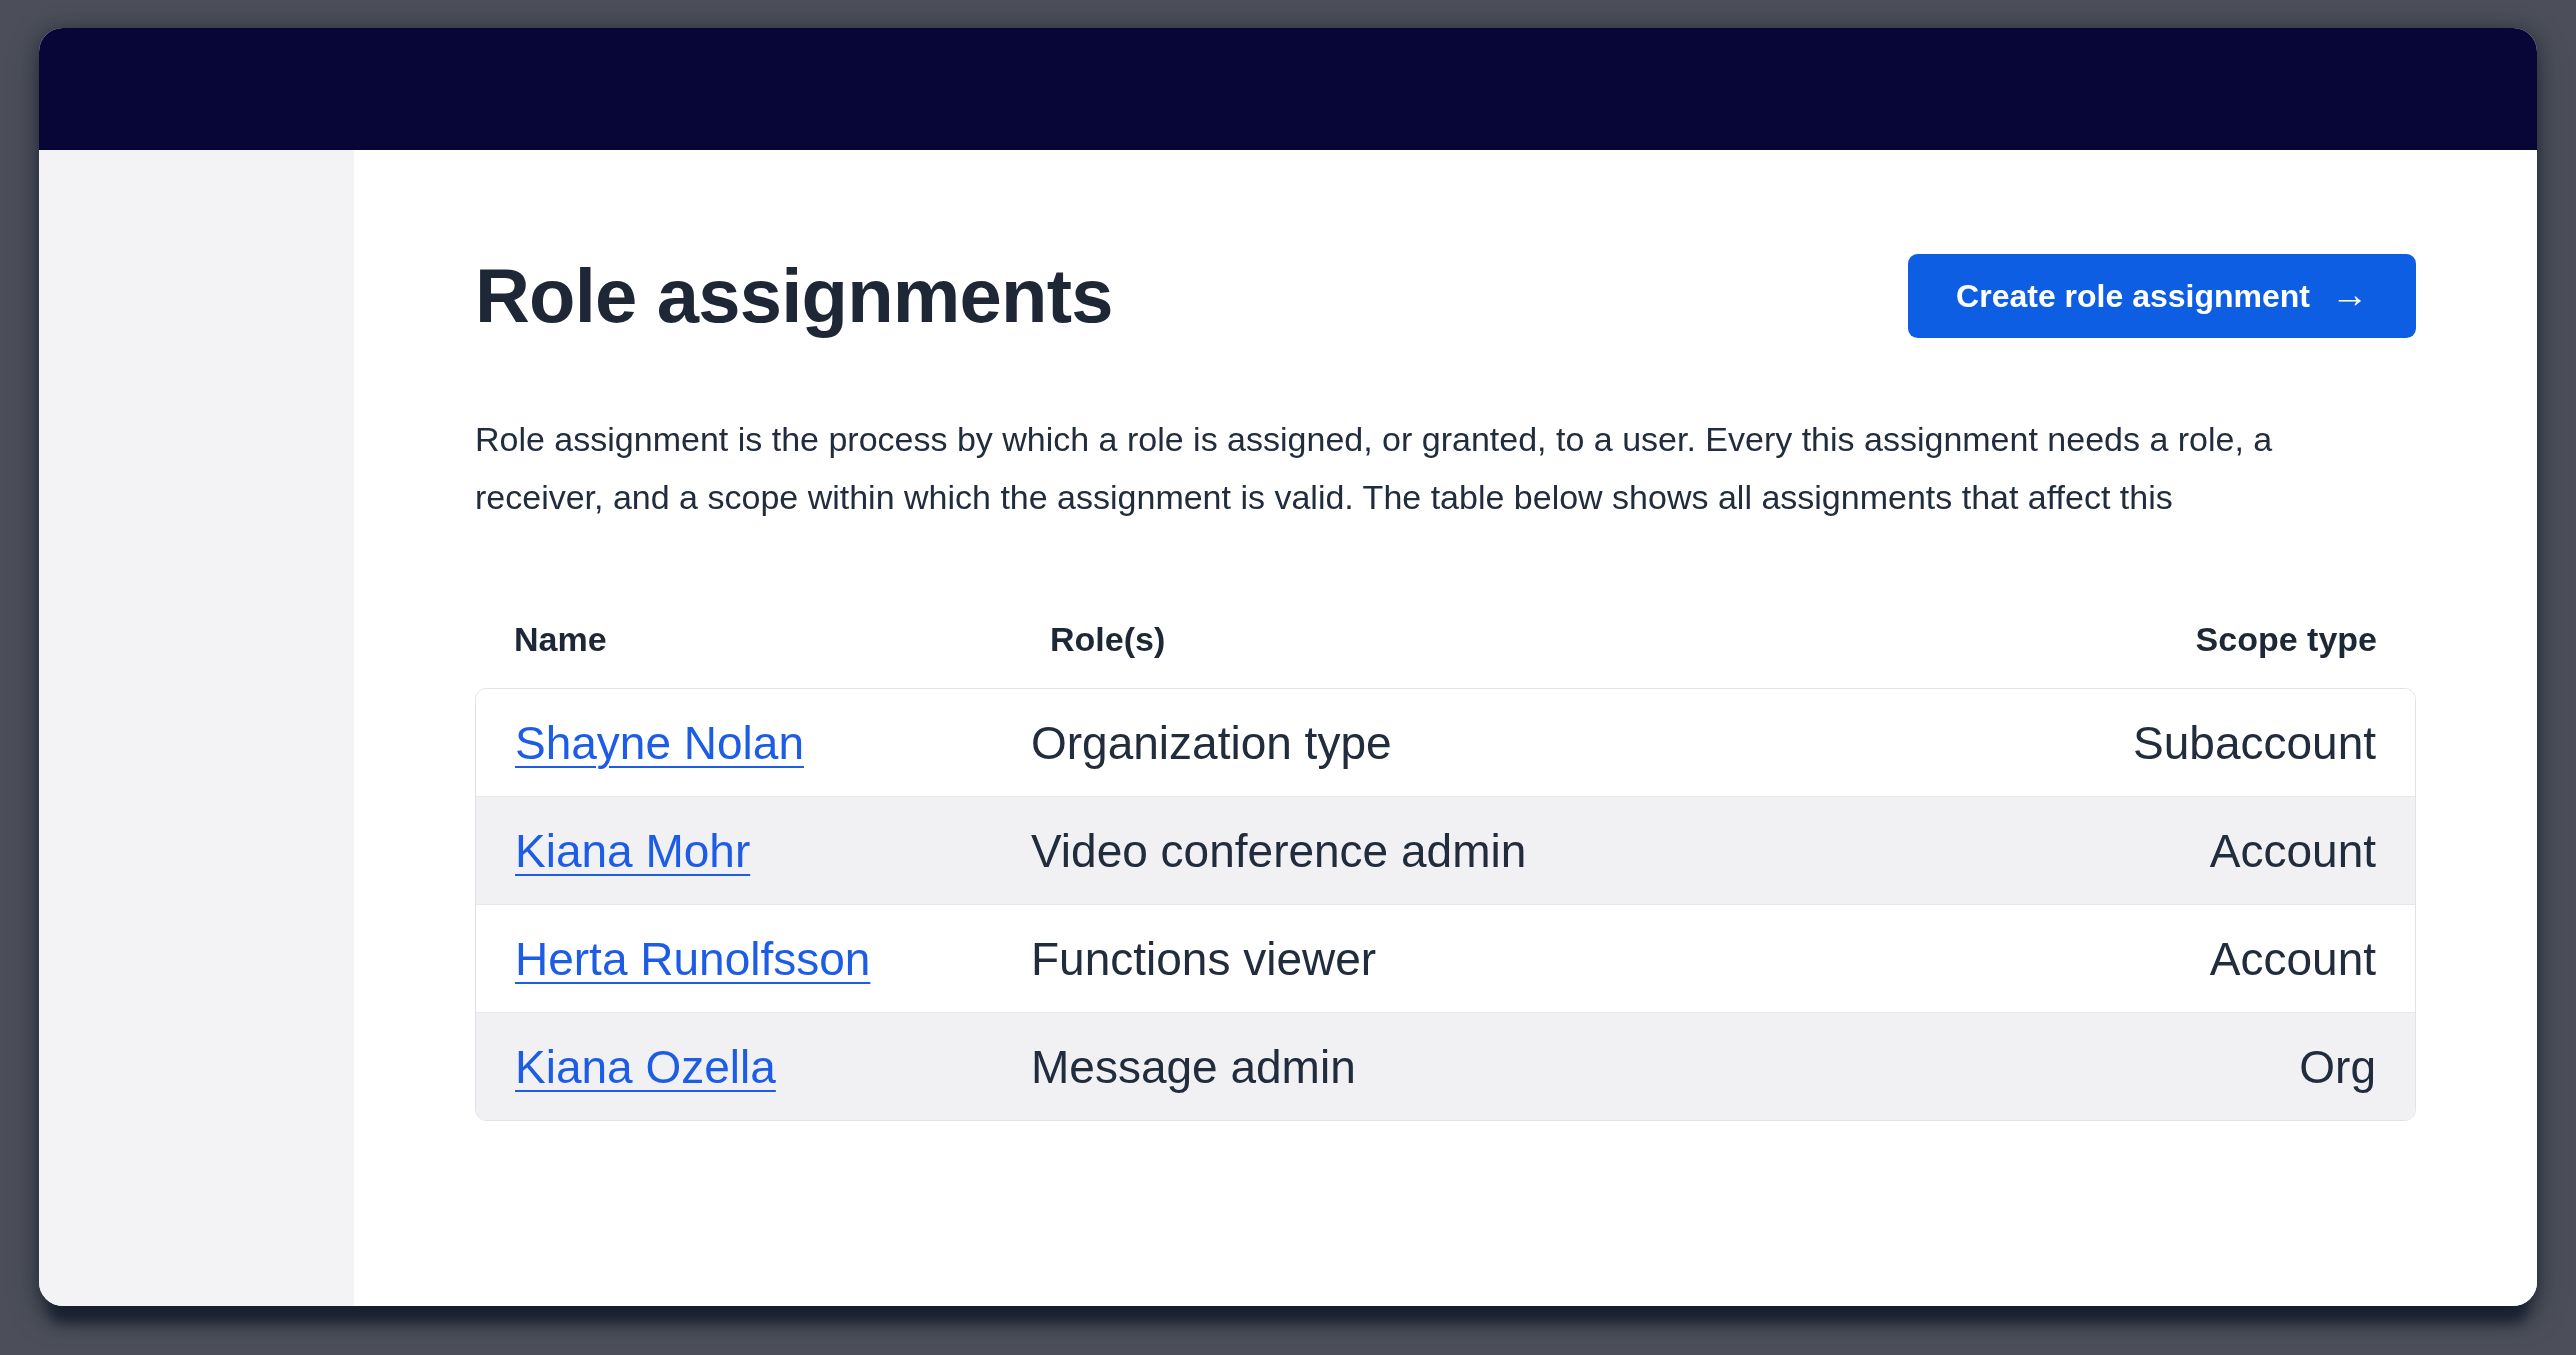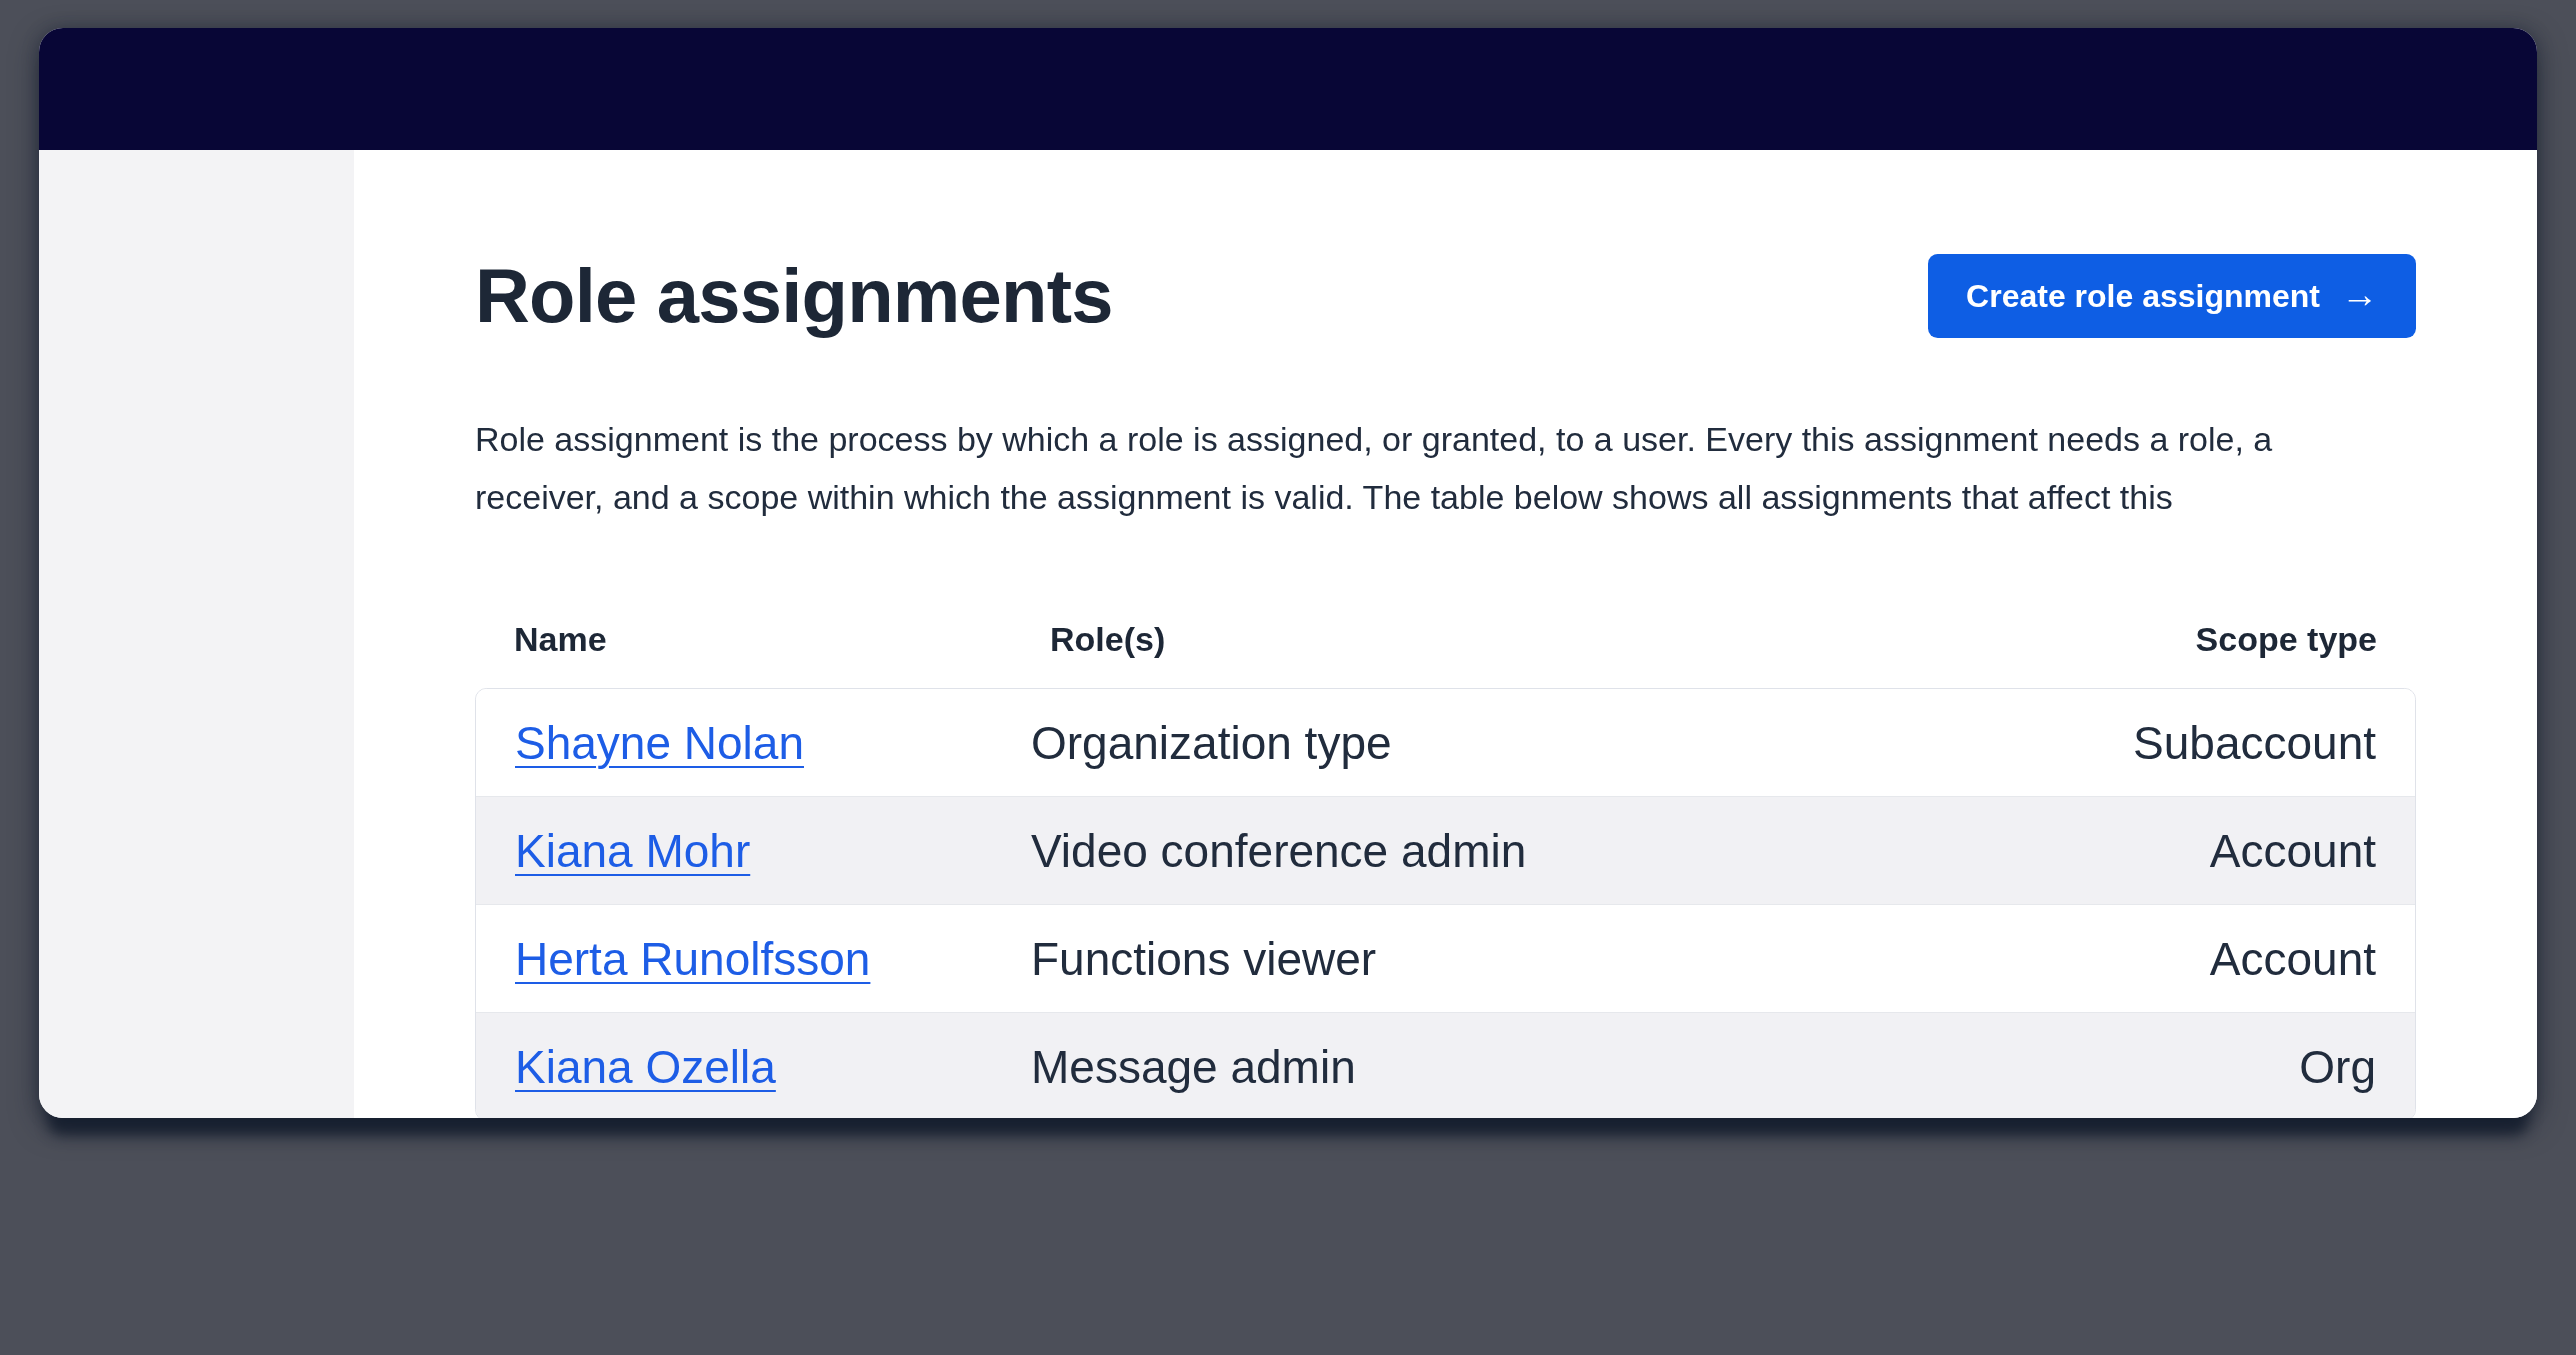--- a/index.html
+++ b/index.html
@@ -15,21 +15,21 @@
     width: 2576px;
     height: 1356px;
     background: #4c4f59;
     font-family: "Liberation Sans", sans-serif;
   }
   .window {
     position: absolute;
     left: 39px;
     top: 28px;
     width: 2498px;
-    height: 1090px;
+    height: 1278px;
     border-radius: 24px;
     overflow: hidden;
     background: #ffffff;
     box-shadow:
       0 26px 13px -9.7px rgba(21, 30, 45, 0.88),
       0 9.7px 27.5px rgba(21, 30, 45, 0.55),
       0 0 16px rgba(24, 32, 48, 0.35);
     display: flex;
     flex-direction: column;
   }
@@ -67,21 +67,21 @@
     line-height: 86px;
     font-weight: 700;
     letter-spacing: -0.8px;
     color: #1d2736;
   }
   .btn-primary {
     display: flex;
     align-items: center;
     gap: 21px;
     height: 84px;
-    padding: 0 38px;
+    padding: 0 48px;
     background: #0e5ee4;
     color: #ffffff;
     font-family: inherit;
     font-size: 32px;
     font-weight: 700;
     line-height: 1;
     border: none;
     border-radius: 9.7px;
     cursor: pointer;
     white-space: nowrap;

